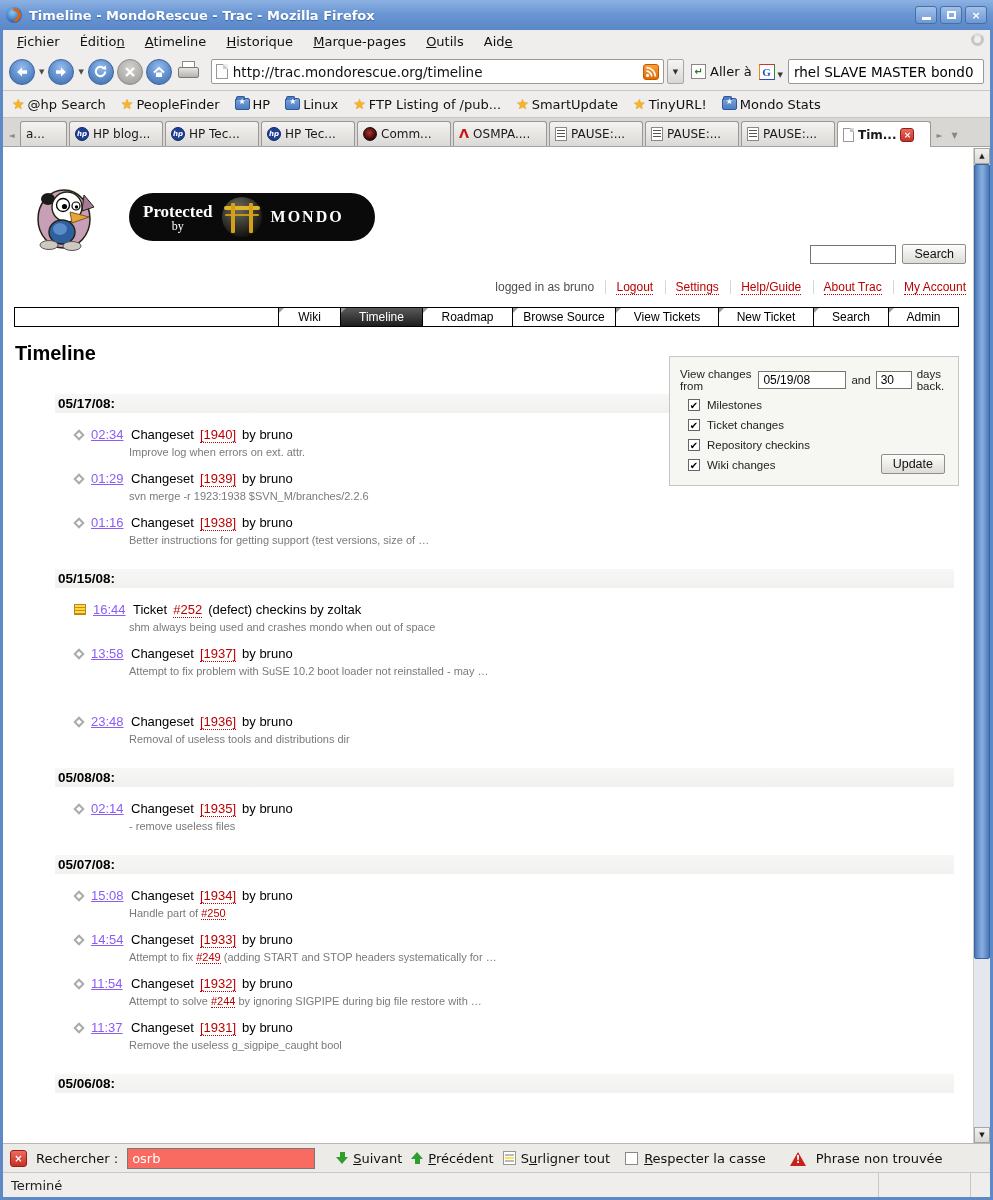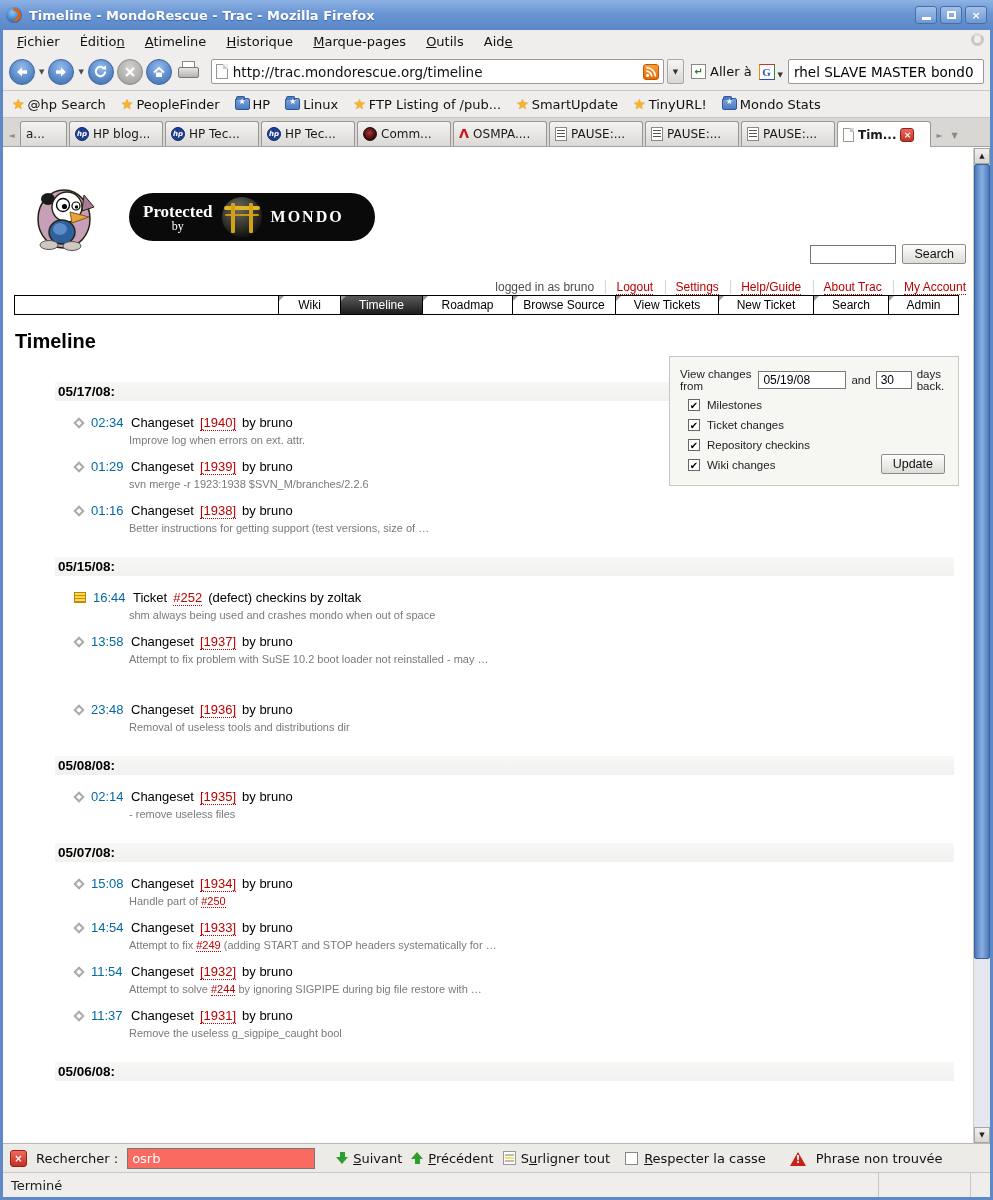--- a/index.html
+++ b/index.html
@@ -118,21 +118,21 @@
 
   .searchform { position:absolute; top:96px; right:7px; display:flex; gap:6px; align-items:center; }
   .searchform input { width:86px; height:19px; border:1px solid #767472; font-size:12px; padding:0 3px; }
   .gtk-btn { background:linear-gradient(180deg,#fdfdfc,#dedcd7); border:1px solid #8f8d89; border-radius:2px;
     font-size:12.5px; padding:2px 11px; color:#111; font-family:"Liberation Sans",sans-serif; }
 
   .metanav { position:absolute; top:132px; right:7px; font-size:12px; color:#4d4d4d; white-space:nowrap; }
   .metanav .ml { margin-left:8px; padding-left:10px; border-left:1px solid #d7d7d7; }
   .metanav a { color:#b00; text-decoration:none; border-bottom:1px dotted #b00; }
 
-  .mainnav { display:flex; height:20px; border:1px solid #000; margin-right:14px; background:#fff; font-size:12px; }
+  .mainnav { display:flex; height:20px; border:1px solid #000; margin-right:14px; background:#fff; font-size:12px;margin-top:12px; }
   .mt-filler { flex:1; }
   .mt { display:flex; align-items:center; justify-content:center; border-left:1px solid #000; position:relative; color:#000; }
   .mt::before { content:""; position:absolute; top:0; left:0; border-top:5px solid #9a9a9a; border-right:5px solid transparent; }
   .mt.active { background:linear-gradient(180deg,#5a5a5a,#1d1d1d); color:#fff; }
   .mainnav .mt:nth-of-type(1){width:62px} .mainnav .mt:nth-of-type(2){width:82px}
   .mainnav .mt:nth-of-type(3){width:90px} .mainnav .mt:nth-of-type(4){width:103px}
   .mainnav .mt:nth-of-type(5){width:103px} .mainnav .mt:nth-of-type(6){width:95px}
   .mainnav .mt:nth-of-type(7){width:75px} .mainnav .mt:nth-of-type(8){width:70px}
 
   .page-title { font-size:20px; font-weight:bold; color:#000; margin:15px 0 0 1px; }
@@ -150,21 +150,21 @@
   .datehdr { font-size:13.5px; font-weight:bold; color:#000; background:linear-gradient(180deg,#f7f7f6,#f1f1ef);
     height:19px; padding:2px 3px; margin-right:19px; }
   .group:first-child .datehdr { width:652px; margin-right:0; }
   .events { padding:12px 0 0 18px; }
   .event { margin-bottom:8px; }
   .ev-line { height:19px; display:flex; align-items:center; gap:6px; font-size:13px; color:#000; }
   .ev-icon { flex:0 0 auto; }
   .ci-changeset { width:8px; height:8px; border:2px solid #aaa; transform:rotate(45deg); margin:0 2px; }
   .ci-ticket { width:12px; height:11px; border:1px solid #b8860b; margin:0 1px;
     background:repeating-linear-gradient(180deg,#ffd84d 0 2px,#c89012 2px 3px); }
-  .ev-time { color:#0369a1; width:34px; flex:0 0 auto; }
+  .ev-time { color:#8b5cf6; width:34px; flex:0 0 auto;text-decoration:underline; }
   .ev-link { color:#b00; text-decoration:none; border-bottom:1px dotted #b00; }
   .ev-desc { margin:2px 0 0 56px; font-size:11px; color:#7a7a7a; height:15px; }
   .ev-desc a { color:#b00; text-decoration:none; border-bottom:1px dotted #b00; }
 
   
   .findbar { height:29px; background:#edebe8; border-top:1px solid #b9b7b4; display:flex; align-items:center; gap:9px; padding:0 7px; font-size:13px; color:#111; }
   .find-close { width:17px; height:17px; border-radius:3px; border:1px solid #952017;
     background:linear-gradient(180deg,#ee6a5f,#c62f24); color:#fff; font-size:10px; font-weight:bold;
     display:flex; align-items:center; justify-content:center; flex:0 0 auto; }
   .find-input { width:188px; height:21px; border:1px solid #7a7875; background:#f96a61; color:#fff; font-size:13px; padding:0 4px; font-family:"DejaVu Sans",sans-serif; }

